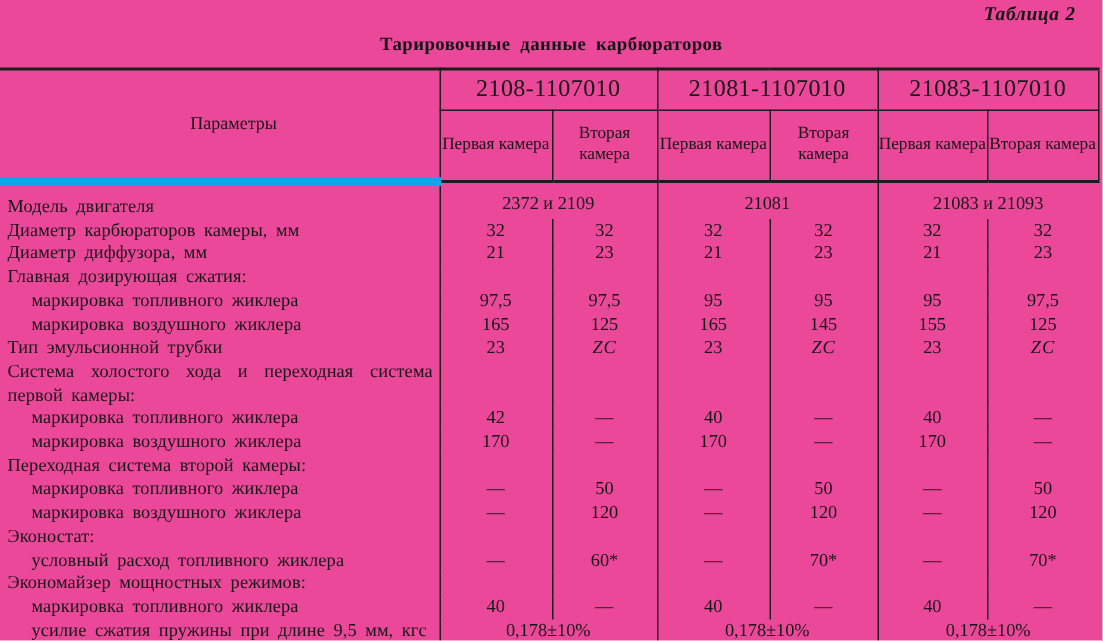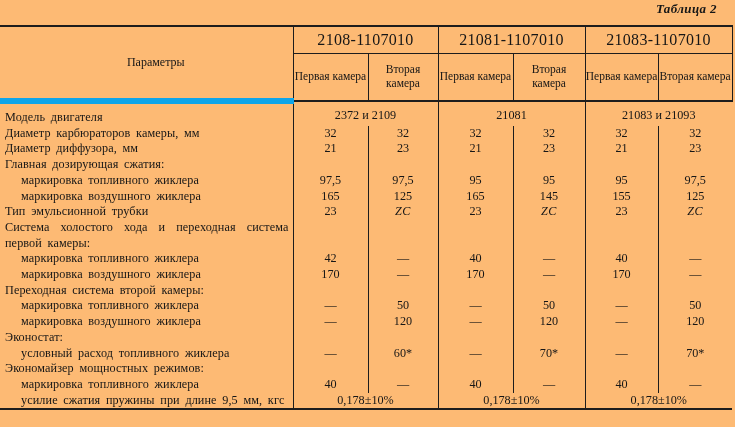--- a/index.html
+++ b/index.html
@@ -1,18 +1,18 @@
 <!DOCTYPE html>
 <html><head>
 <meta charset="utf-8">
 <style>
   html,body{margin:0;padding:0;background:#fdfdfc;}
   .page{
     width:735px;height:427px;overflow:hidden;position:relative;
-    background:#fdba74;color:#161616;
+    background:#ec4899;color:#161616;
     font-family:"Liberation Serif","DejaVu Serif",serif;
   }
   .caption{
     text-align:right;font-style:italic;font-weight:bold;
     font-size:13px;padding:1px 18px 0 0;letter-spacing:.4px;
   }
   .title{
     text-align:center;font-weight:bold;font-size:12.5px;
     margin-top:5px;letter-spacing:.3px;word-spacing:3px;
   }
@@ -44,20 +44,21 @@
   .sb{border-left:1px solid #1d1d1d;}
   .hrb{border-right:1px solid #1d1d1d;}
   tbody tr.first td{padding-top:6px;margin-left:12px;}
   .it{font-style:italic;letter-spacing:.6px;}
 </style>
 </head>
 <body>
 
 <div class="page">
   <div class="caption">Таблица 2</div>
+  <div class="title">Тарировочные данные карбюраторов</div>
 
   <table>
     <colgroup>
       <col class="c-label">
         <col class="c1">
         <col class="c2">
         <col class="c3">
       <col class="c4">
         <col class="c5">
         <col class="c6">

